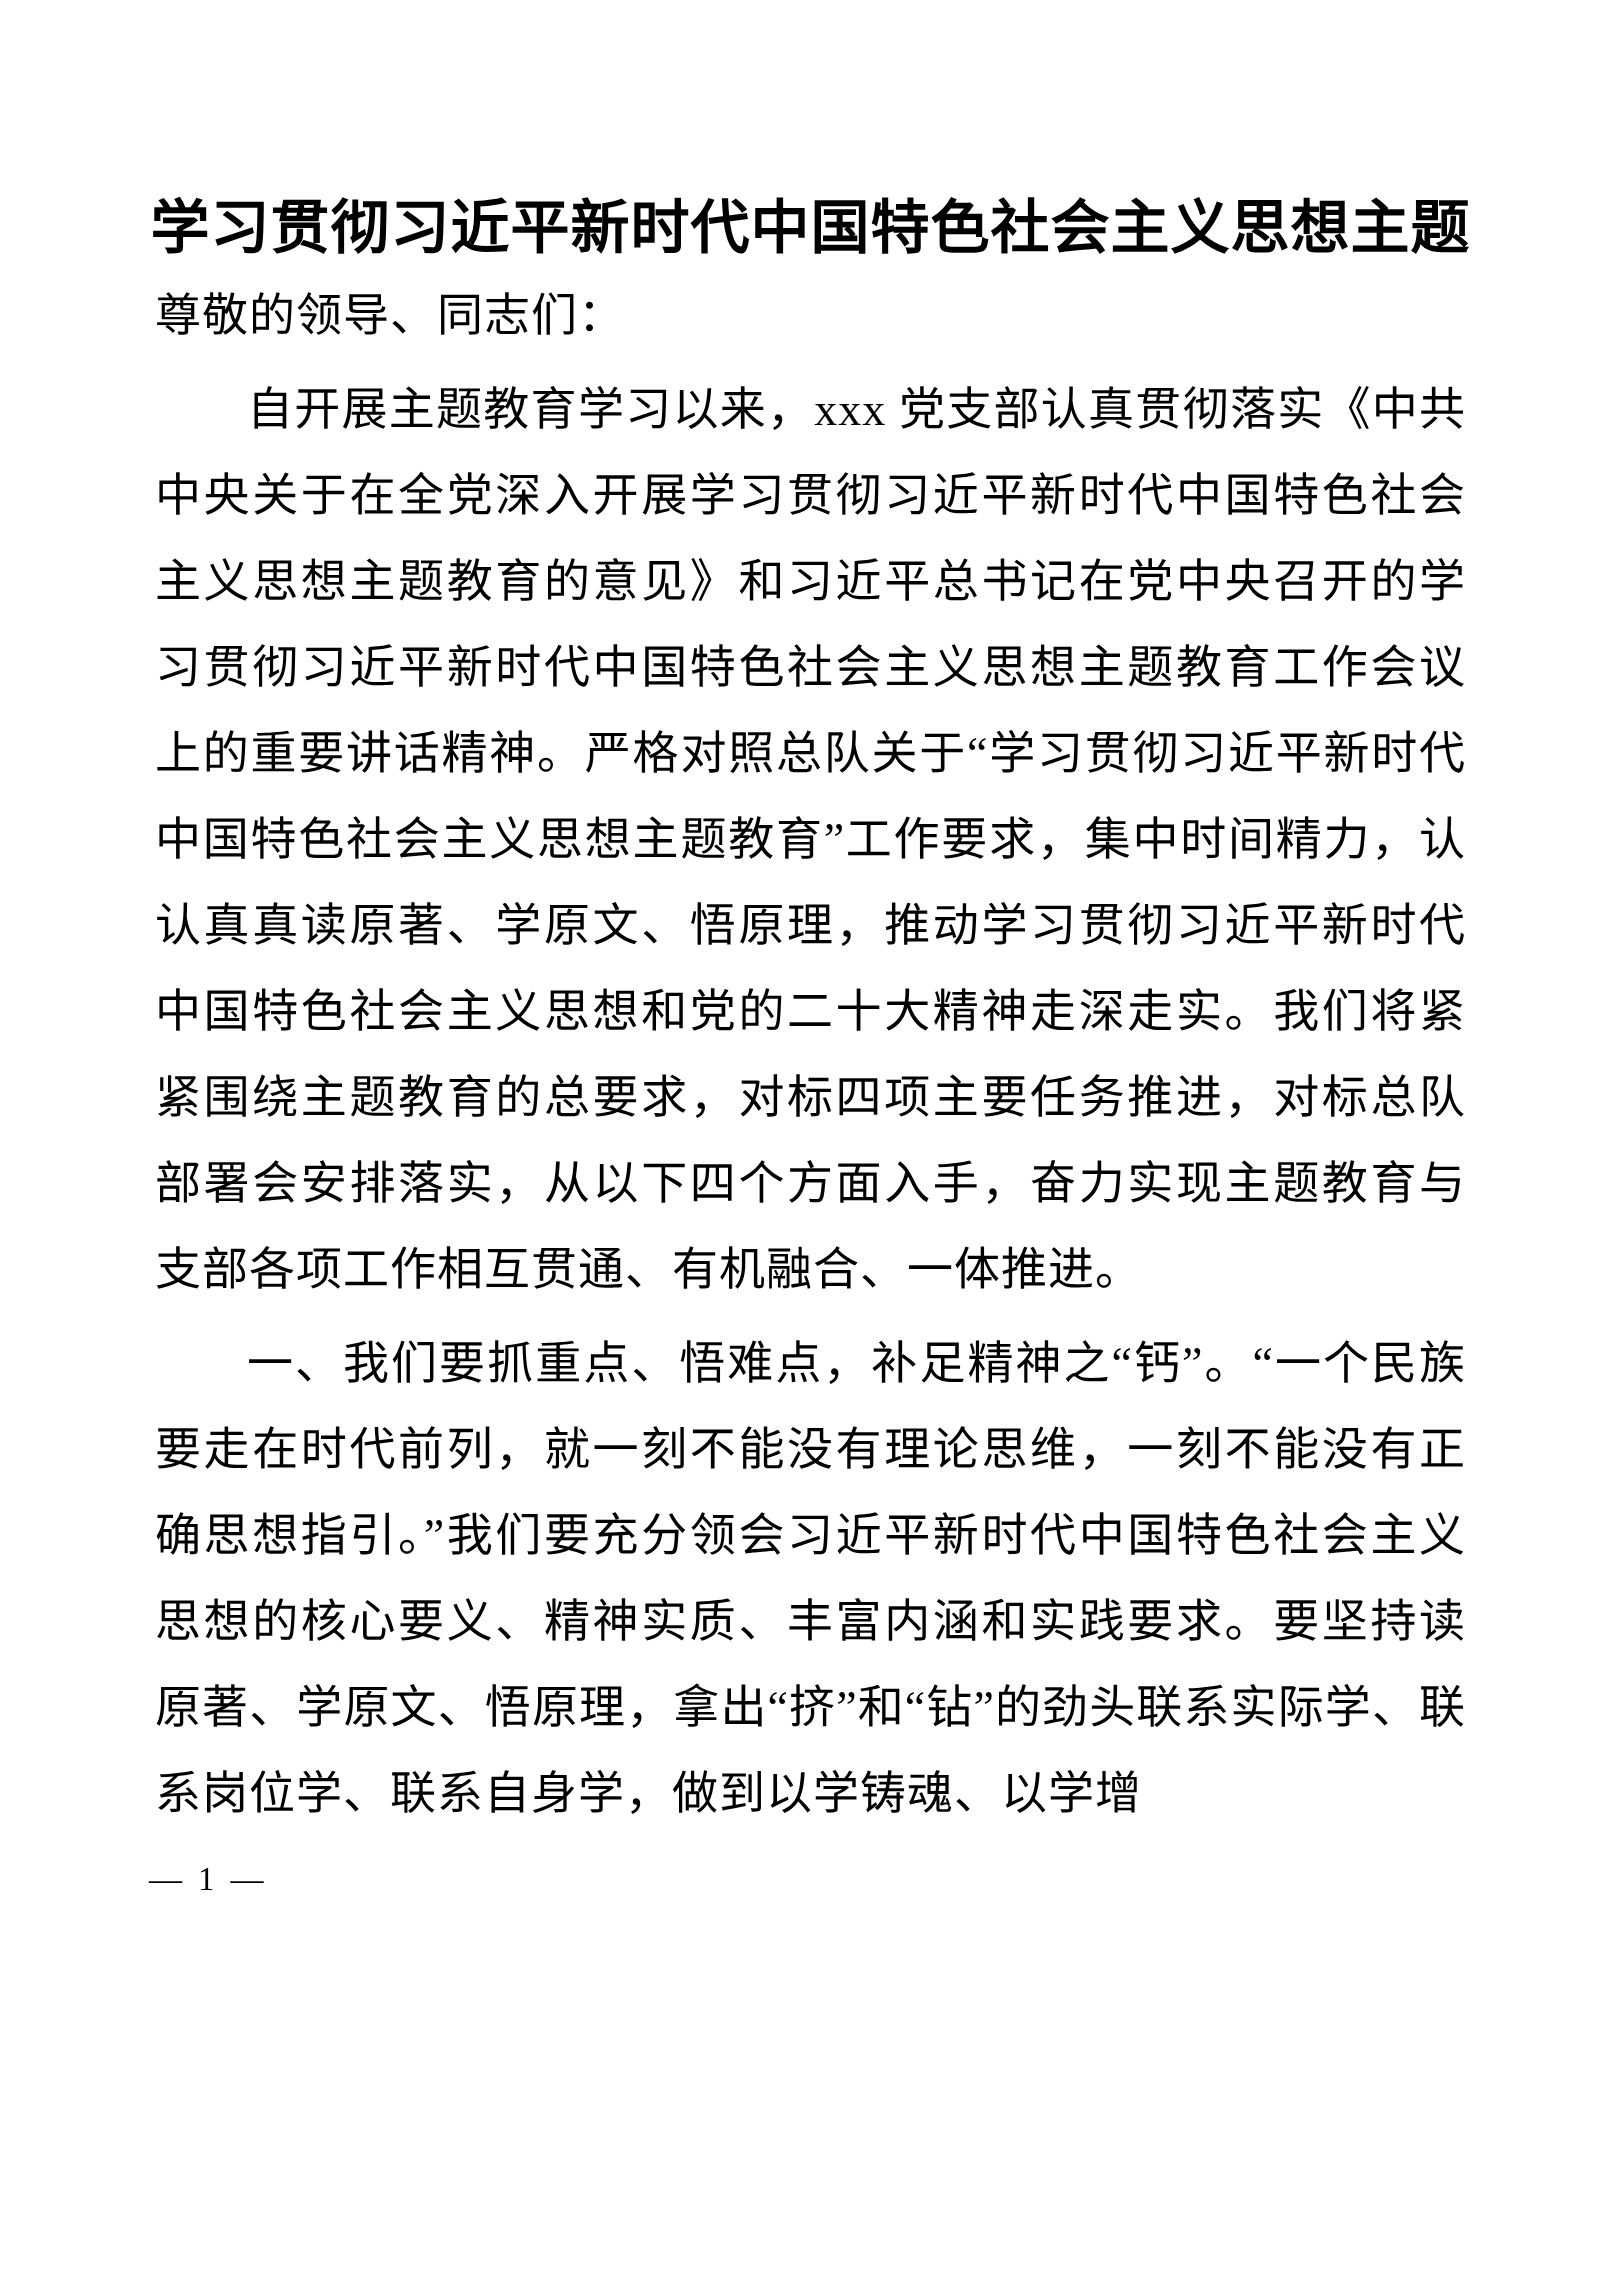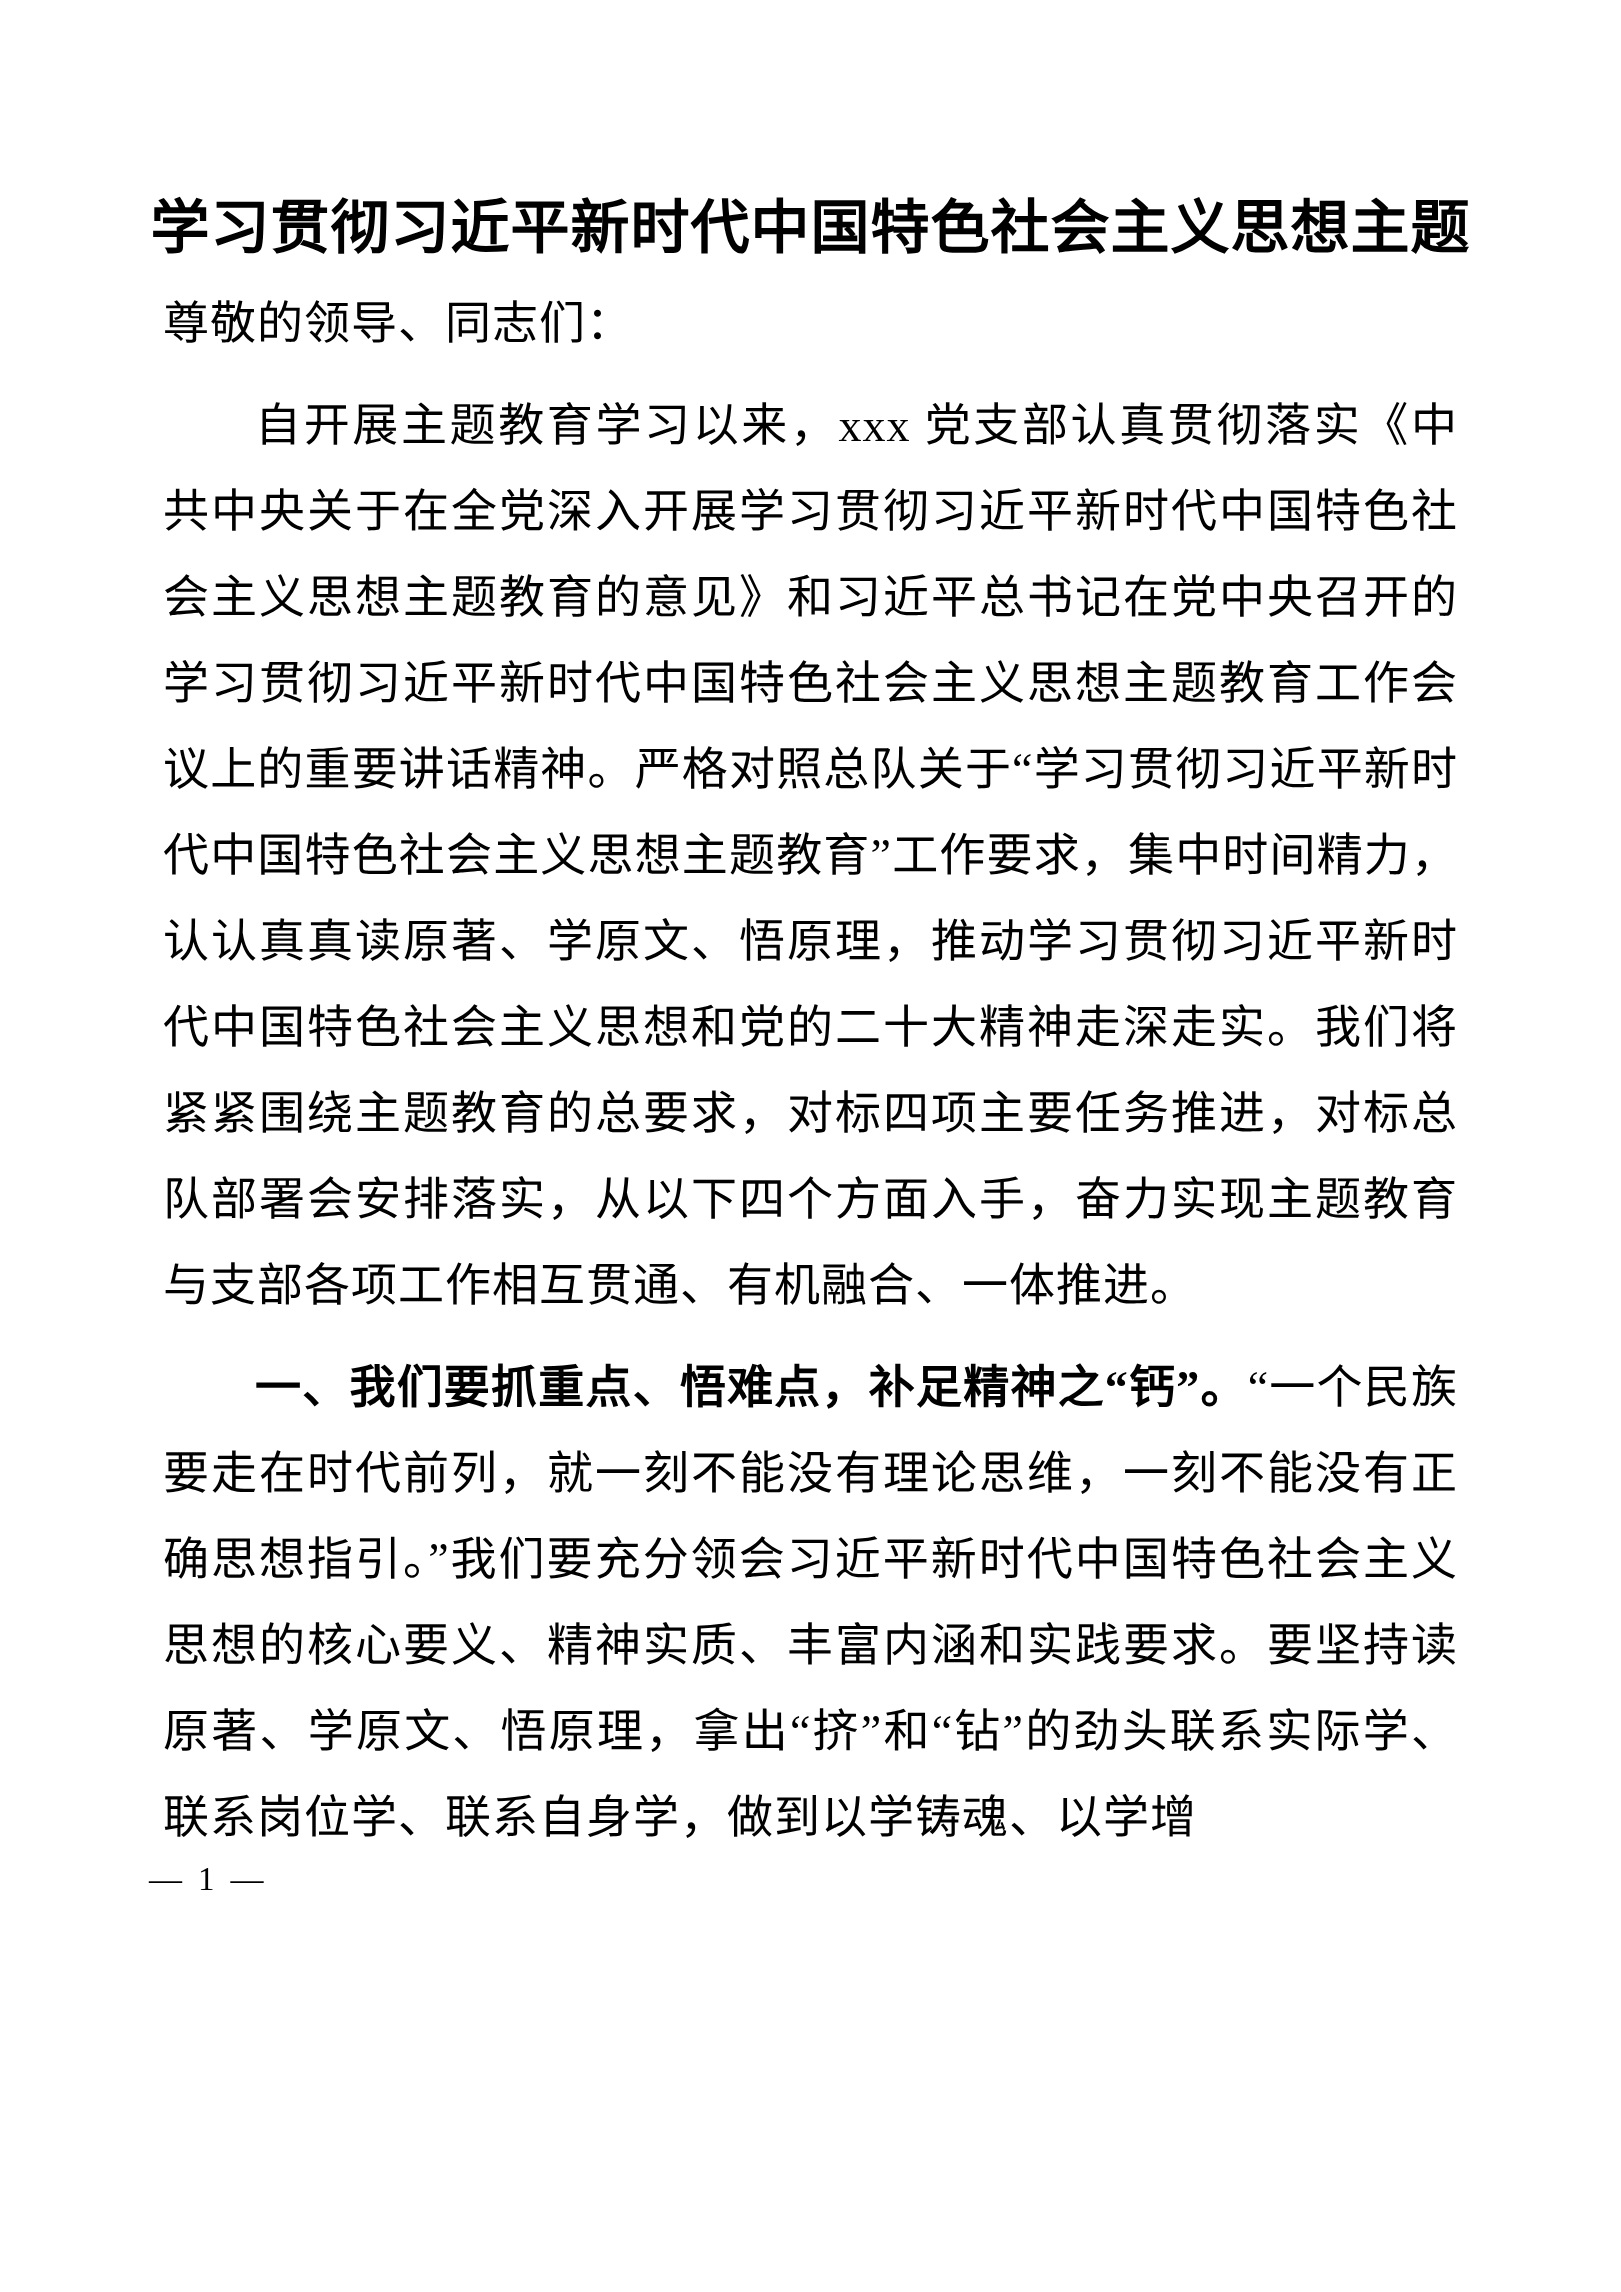--- a/index.html
+++ b/index.html
@@ -37,30 +37,30 @@
     display: block;
   }
   .body-text {
     font-size: 46px;
     line-height: 86px;
     text-align: justify;
     text-justify: inter-ideograph;
     letter-spacing: 1px;
   }
   p {
-    margin: 16px;
+    margin: 8px;
   }
   .salutation {
     text-indent: 0;
   }
   .para {
     text-indent: 2em;
   }
   .para .lead {
-    font-weight: 700;
+    font-weight: 400;
   }
   .footer {
     position: absolute;
     left: 149px;
     top: 1860px;
     font-size: 33px;
     line-height: 39px;
     color: #000000;
     letter-spacing: 3.9px;
   }

